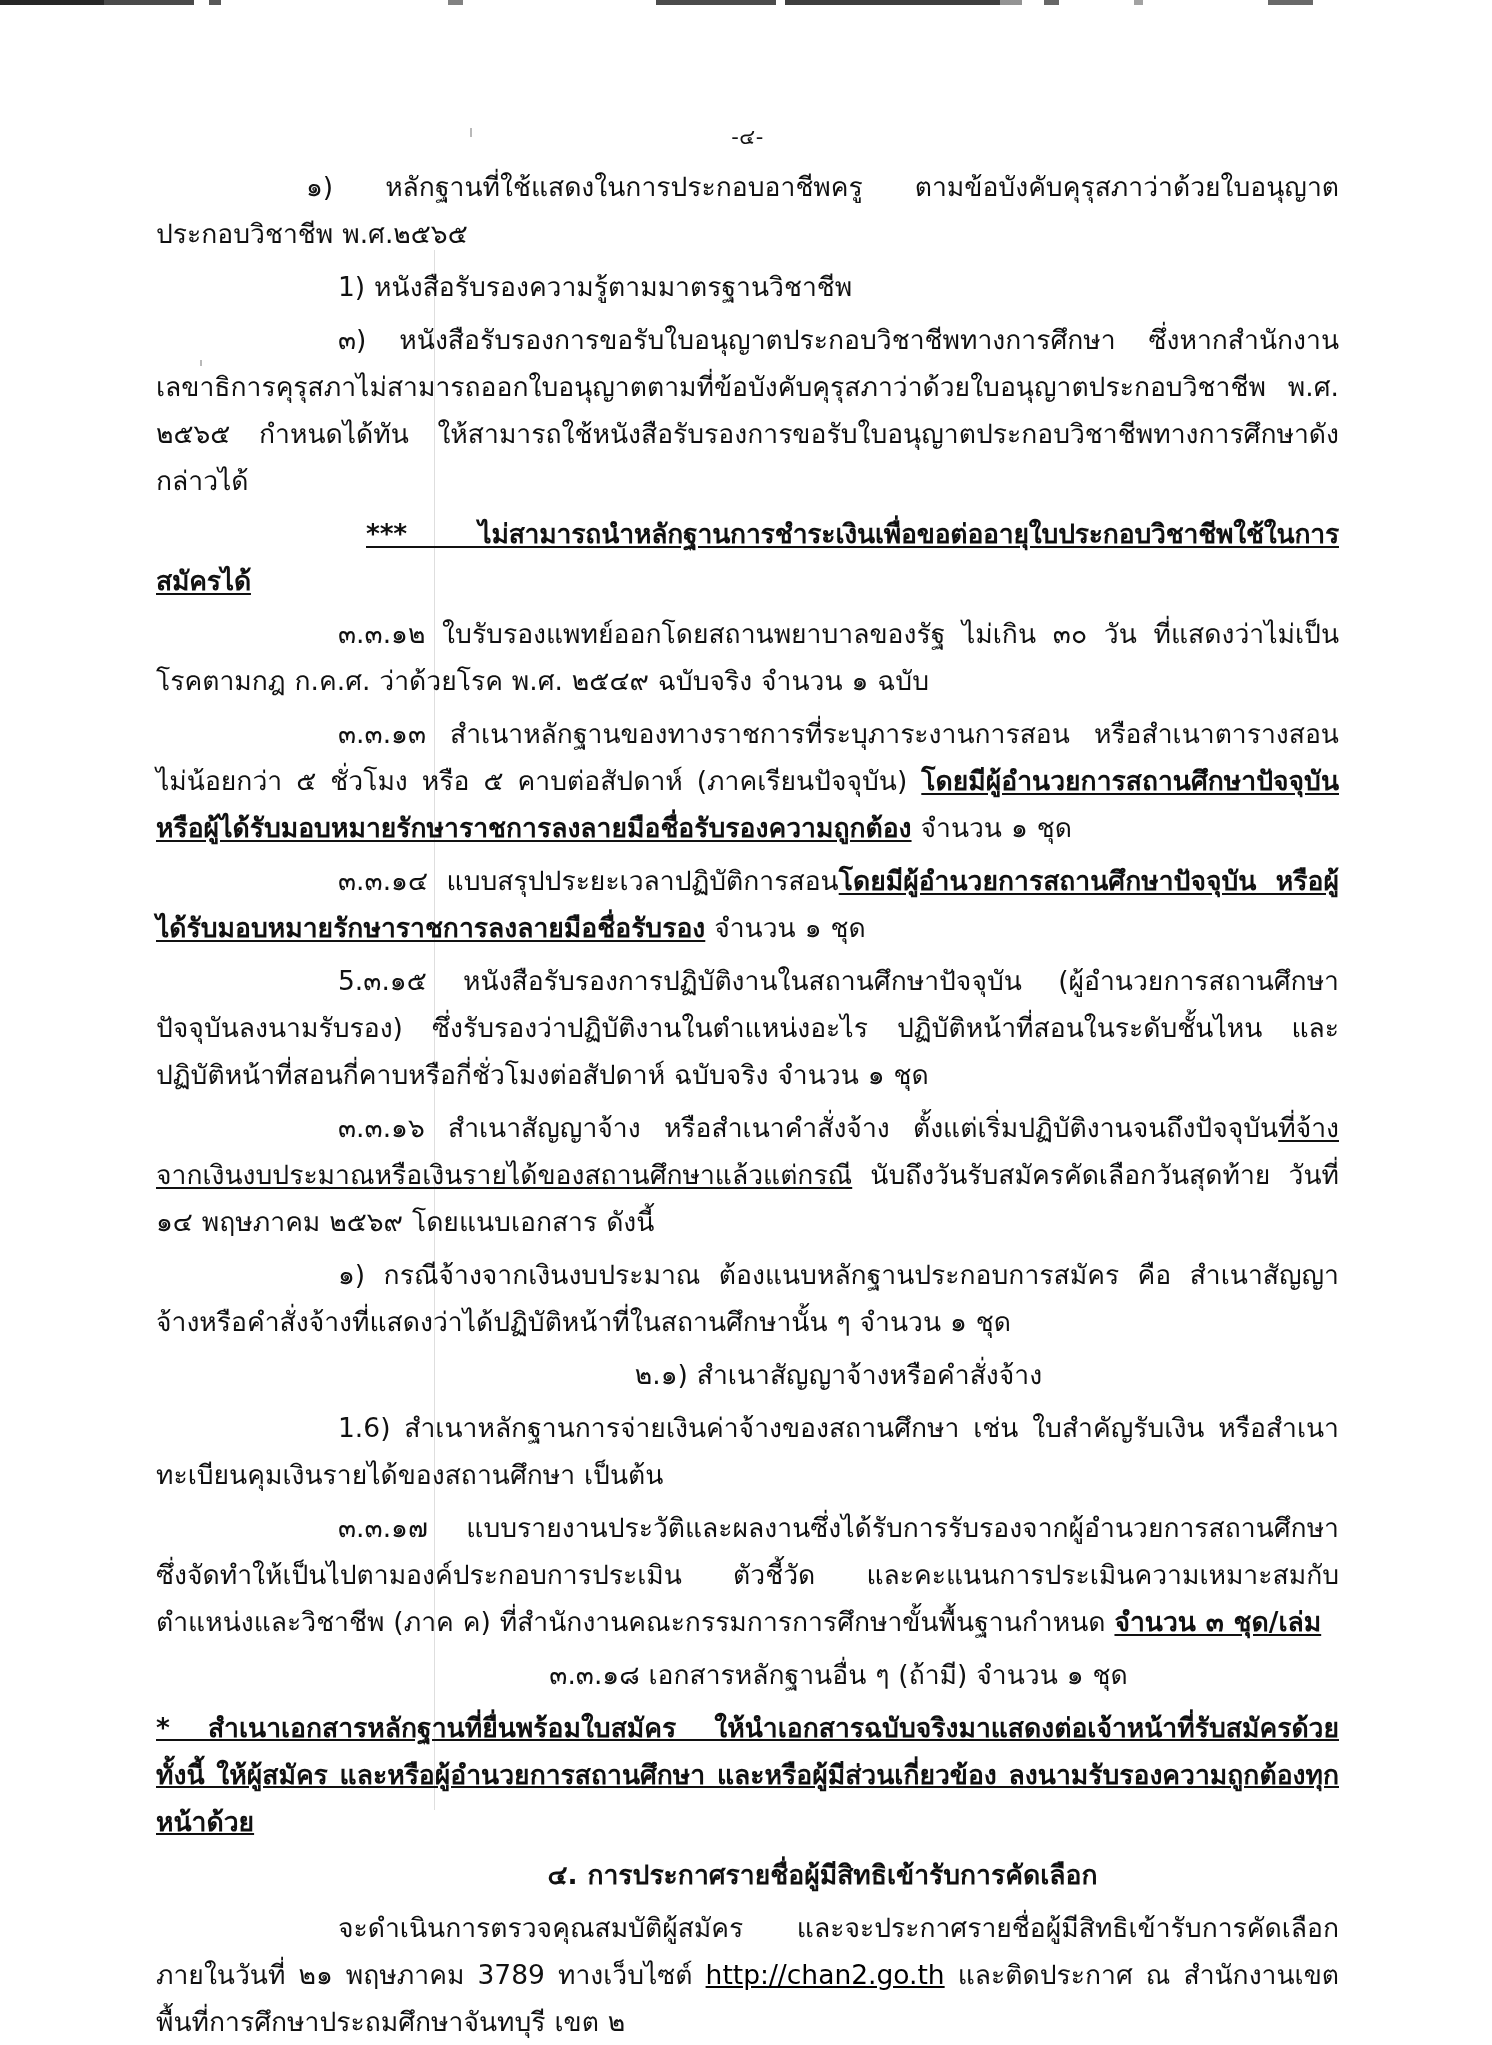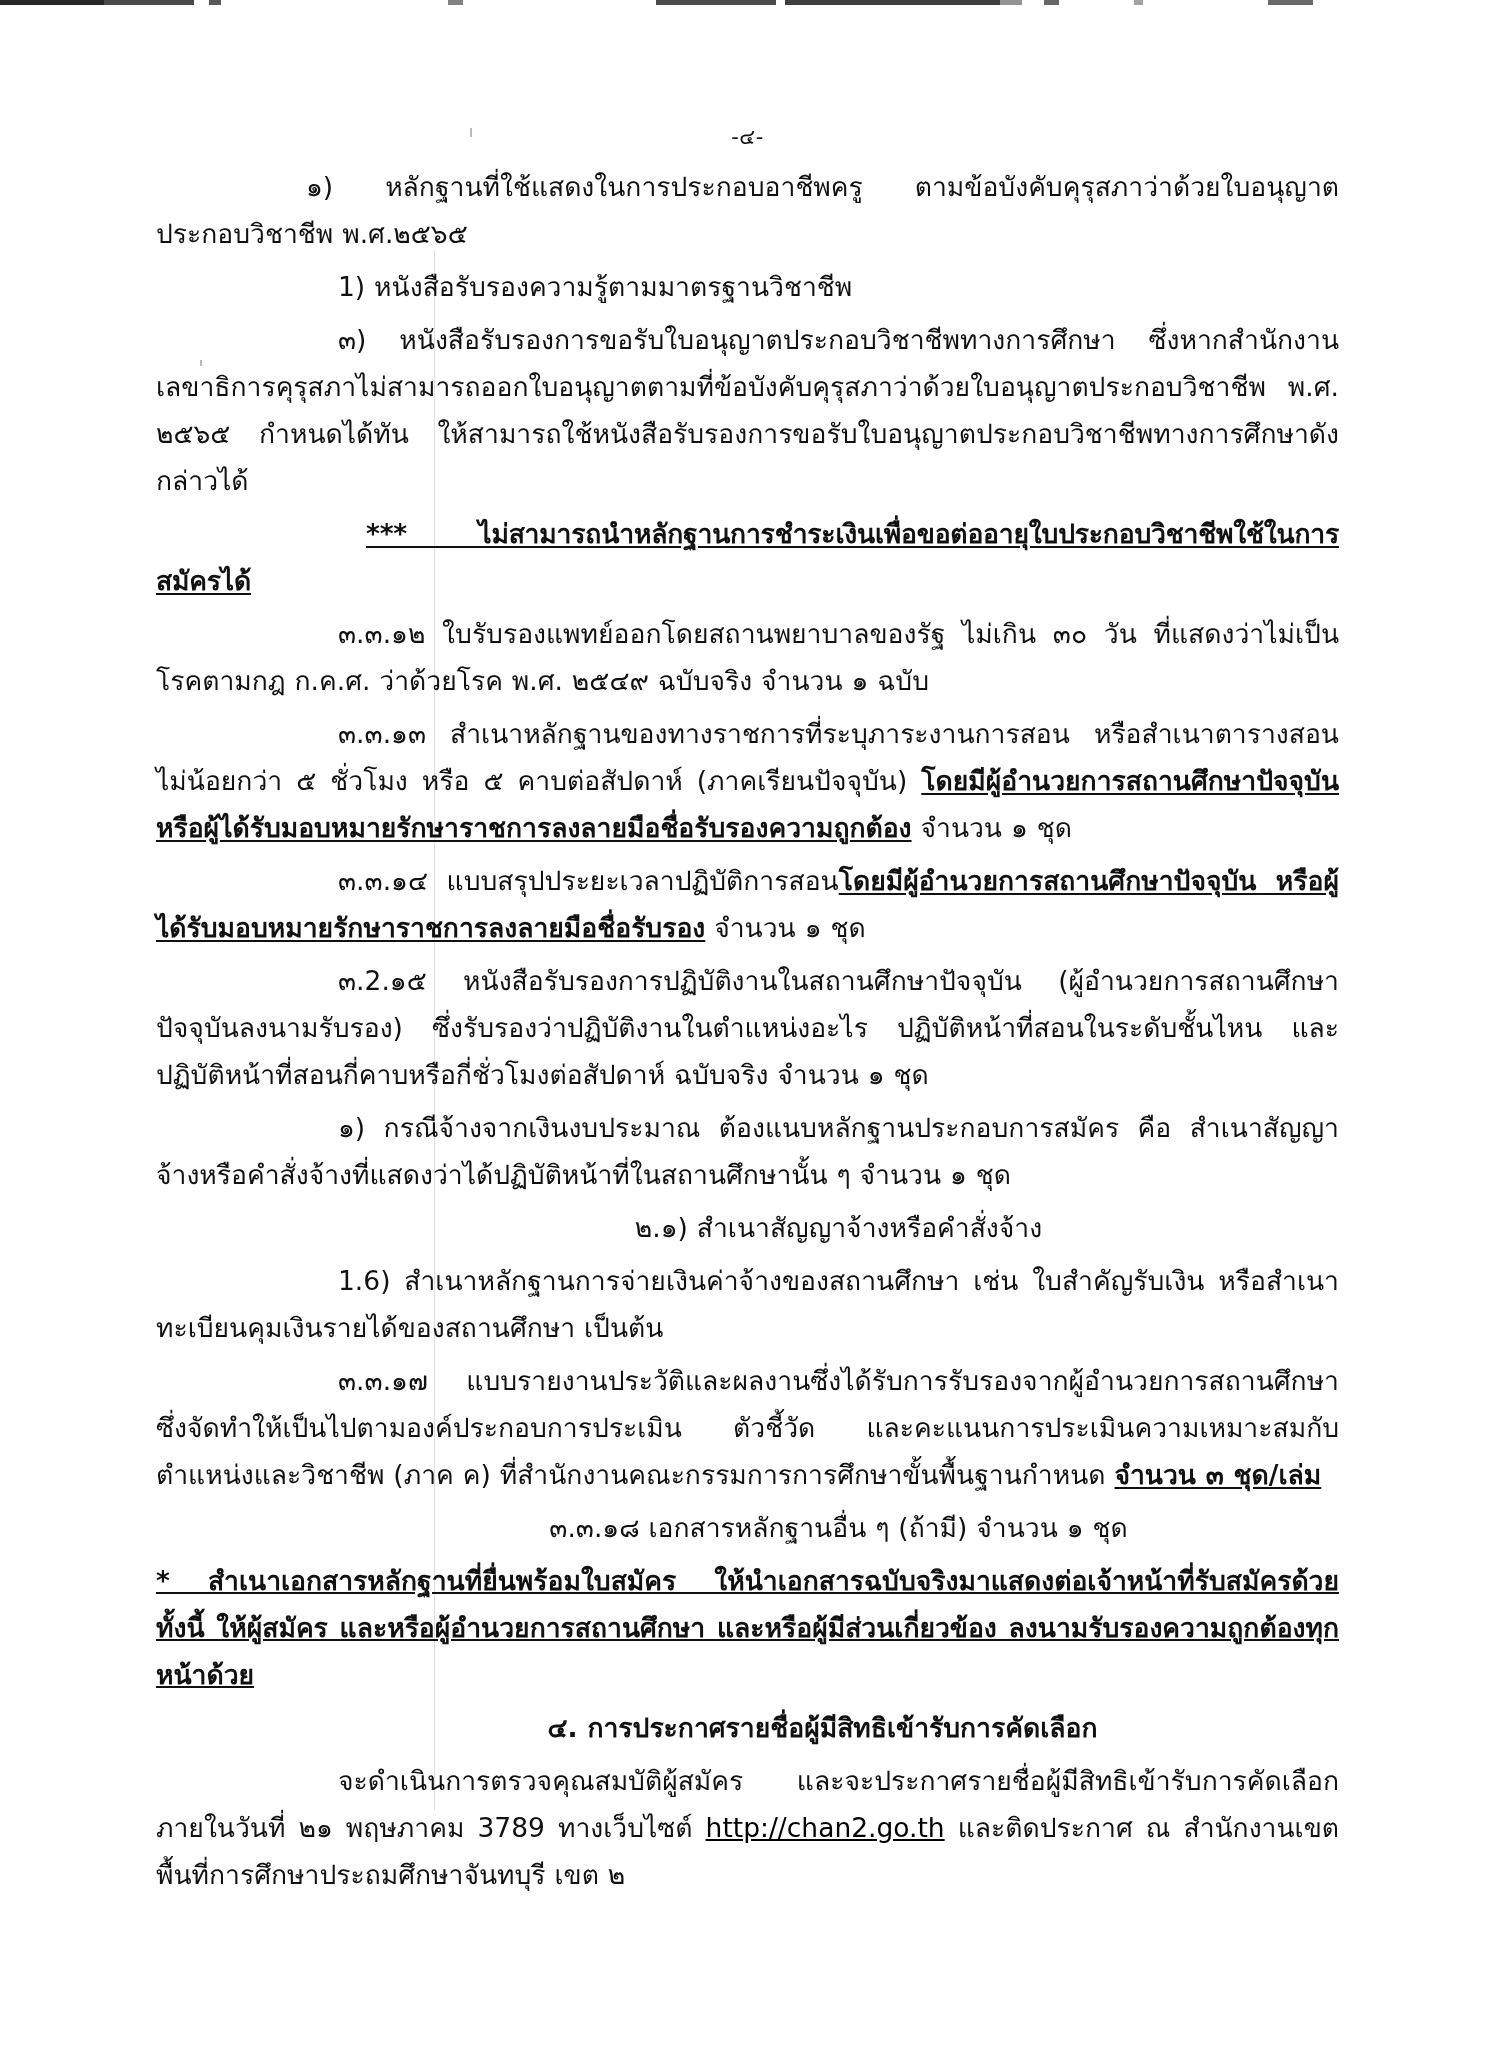--- a/index.html
+++ b/index.html
@@ -128,22 +128,23 @@
     <p class="para ind-3">๓) หนังสือรับรองการขอรับใบอนุญาตประกอบวิชาชีพทางการศึกษา ซึ่งหากสำนักงานเลขาธิการคุรุสภาไม่สามารถออกใบอนุญาตตามที่ข้อบังคับคุรุสภาว่าด้วยใบอนุญาตประกอบวิชาชีพ พ.ศ. ๒๕๖๕ กำหนดได้ทัน ให้สามารถใช้หนังสือรับรองการขอรับใบอนุญาตประกอบวิชาชีพทางการศึกษาดังกล่าวได้</p>
 
     <p class="para ind-4"><span class="warn">*** ไม่สามารถนำหลักฐานการชำระเงินเพื่อขอต่ออายุใบประกอบวิชาชีพใช้ในการสมัครได้</span></p>
 
     <p class="para ind-3">๓.๓.๑๒ ใบรับรองแพทย์ออกโดยสถานพยาบาลของรัฐ ไม่เกิน ๓๐ วัน ที่แสดงว่าไม่เป็นโรคตามกฎ ก.ค.ศ. ว่าด้วยโรค พ.ศ. ๒๕๔๙ ฉบับจริง จำนวน ๑ ฉบับ</p>
 
     <p class="para ind-3"><span>๓.๓.๑๓ สำเนาหลักฐานของทางราชการที่ระบุภาระงานการสอน หรือสำเนาตารางสอนไม่น้อยกว่า ๕ ชั่วโมง หรือ ๕ คาบต่อสัปดาห์ (ภาคเรียนปัจจุบัน) </span><b class="bu">โดยมีผู้อำนวยการสถานศึกษาปัจจุบัน หรือผู้ได้รับมอบหมายรักษาราชการลงลายมือชื่อรับรองความถูกต้อง</b><span> จำนวน ๑ ชุด</span></p>
 
     <p class="para ind-3"><span>๓.๓.๑๔ แบบสรุปประยะเวลาปฏิบัติการสอน</span><b class="bu">โดยมีผู้อำนวยการสถานศึกษาปัจจุบัน หรือผู้ได้รับมอบหมายรักษาราชการลงลายมือชื่อรับรอง</b><span> จำนวน ๑ ชุด</span></p>
 
-    <p class="para ind-3">๓.2.๑๕ หนังสือรับรองการปฏิบัติงานในสถานศึกษาปัจจุบัน (ผู้อำนวยการสถานศึกษาปัจจุบันลงนามรับรอง) ซึ่งรับรองว่าปฏิบัติงานในตำแหน่งอะไร ปฏิบัติหน้าที่สอนในระดับชั้นไหน และปฏิบัติหน้าที่สอนกี่คาบหรือกี่ชั่วโมงต่อสัปดาห์ ฉบับจริง จำนวน ๑ ชุด</p>
+    <p class="para ind-3">5.๓.๑๕ หนังสือรับรองการปฏิบัติงานในสถานศึกษาปัจจุบัน (ผู้อำนวยการสถานศึกษาปัจจุบันลงนามรับรอง) ซึ่งรับรองว่าปฏิบัติงานในตำแหน่งอะไร ปฏิบัติหน้าที่สอนในระดับชั้นไหน และปฏิบัติหน้าที่สอนกี่คาบหรือกี่ชั่วโมงต่อสัปดาห์ ฉบับจริง จำนวน ๑ ชุด</p>
 
+    <p class="para ind-3"><span>๓.๓.๑๖ สำเนาสัญญาจ้าง หรือสำเนาคำสั่งจ้าง ตั้งแต่เริ่มปฏิบัติงานจนถึงปัจจุบัน</span><u class="ul">ที่จ้างจากเงินงบประมาณหรือเงินรายได้ของสถานศึกษาแล้วแต่กรณี</u><span> นับถึงวันรับสมัครคัดเลือกวันสุดท้าย วันที่ ๑๔ พฤษภาคม ๒๕๖๙ โดยแนบเอกสาร ดังนี้</span></p>
 
     <p class="para ind-3">๑) กรณีจ้างจากเงินงบประมาณ ต้องแนบหลักฐานประกอบการสมัคร คือ สำเนาสัญญาจ้างหรือคำสั่งจ้างที่แสดงว่าได้ปฏิบัติหน้าที่ในสถานศึกษานั้น ๆ จำนวน ๑ ชุด</p>
 
 
     <p class="para ind-3 nojust">๒.๑) สำเนาสัญญาจ้างหรือคำสั่งจ้าง</p>
 
     <p class="para ind-3">1.6) สำเนาหลักฐานการจ่ายเงินค่าจ้างของสถานศึกษา เช่น ใบสำคัญรับเงิน หรือสำเนาทะเบียนคุมเงินรายได้ของสถานศึกษา เป็นต้น</p>
 
     <p class="para ind-3"><span>๓.๓.๑๗ แบบรายงานประวัติและผลงานซึ่งได้รับการรับรองจากผู้อำนวยการสถานศึกษา ซึ่งจัดทำให้เป็นไปตามองค์ประกอบการประเมิน ตัวชี้วัด และคะแนนการประเมินความเหมาะสมกับตำแหน่งและวิชาชีพ (ภาค ค) ที่สำนักงานคณะกรรมการการศึกษาขั้นพื้นฐานกำหนด </span><b class="bu">จำนวน ๓ ชุด/เล่ม</b></p>
 

